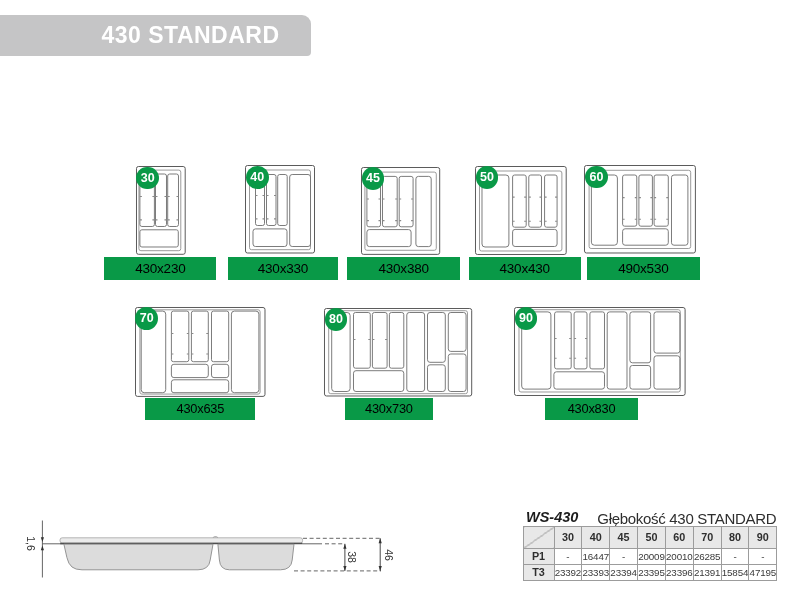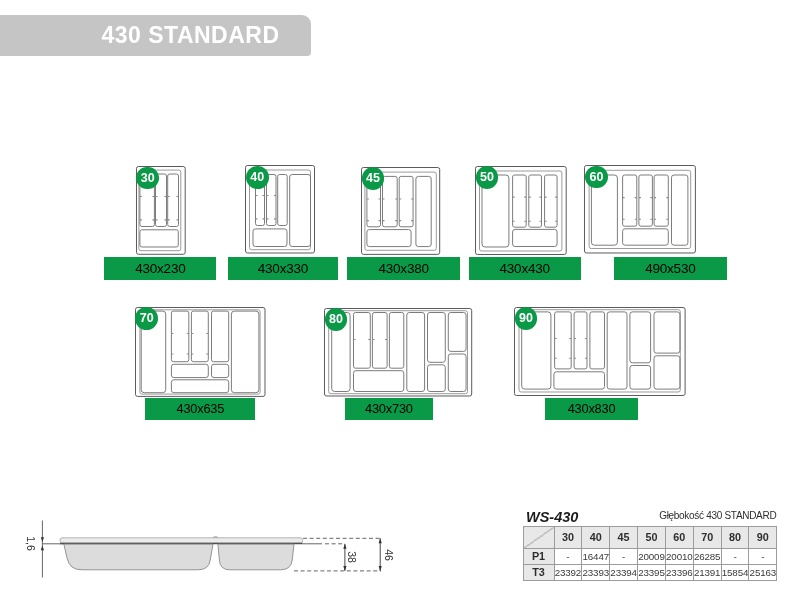--- a/index.html
+++ b/index.html
@@ -10,21 +10,21 @@
 .bar{position:absolute;background:#099947;color:#000000;text-align:center;
  font-size:13.5px;letter-spacing:-0.2px;}
 .circ{position:absolute;width:22.8px;height:22.8px;border-radius:50%;background:#099947;
  color:#fff;font-size:12.5px;font-weight:bold;text-align:center;line-height:22.8px;}
 table.t{position:absolute;left:522.5px;top:526px;border-collapse:collapse;
  table-layout:fixed;font-size:9.8px;letter-spacing:-0.15px;color:#3a3a3a;}
 table.t td{border:1px solid #9c9c9c;text-align:center;padding:0;overflow:hidden;}
 table.t td.h{background:#e8e8e8;font-weight:bold;font-size:10.8px;letter-spacing:0;color:#2e2e2e;}
 table.t td.d{background:linear-gradient(to bottom right,transparent 48.8%,#9c9c9c 48.8%,#9c9c9c 51.2%,transparent 51.2%),#e8e8e8;}
 .ttl1{position:absolute;left:526px;top:509px;font-size:14.5px;font-weight:bold;font-style:italic;color:#1c1c1c;text-align:center;}
-.ttl2{position:absolute;right:23.7px;top:510px;font-size:10px;letter-spacing:-0.3px;color:#2e2e2e;}
+.ttl2{position:absolute;right:23.7px;top:510px;font-size:15px;letter-spacing:-0.3px;color:#2e2e2e;}
 </style></head><body>
 <div class="banner">430 STANDARD</div>
 <svg style="position:absolute;left:134.8px;top:165.1px" width="51.7" height="90.8" viewBox="-1.5 -1.5 51.7 90.8">
     <rect x="0.0" y="0.0" width="48.7" height="87.8" rx="2.0" fill="#fff" stroke="#525252" stroke-width="0.95"></rect>
     <rect x="2.4" y="3.6" width="41.9" height="80.6" rx="2" fill="none" stroke="#909090" stroke-width="0.9"></rect>
     <rect x="3.4" y="7.5" width="14.5" height="52.5" rx="2" fill="none" stroke="#757575" stroke-width="0.95"></rect>
     <rect x="19.0" y="7.5" width="11.0" height="52.5" rx="2" fill="none" stroke="#757575" stroke-width="0.95"></rect>
     <rect x="31.2" y="7.5" width="10.8" height="52.5" rx="2" fill="none" stroke="#757575" stroke-width="0.95"></rect>
     <rect x="3.4" y="63.3" width="38.4" height="17.2" rx="2" fill="none" stroke="#757575" stroke-width="0.95"></rect>
     <path d="M3.4 30.0h2.0 M15.9 30.0h2.0" stroke="#8a8a8a" stroke-width="1.1"></path>
@@ -148,21 +148,21 @@
     <path d="M40.1 31.0h2.0 M54.7 31.0h2.0" stroke="#8a8a8a" stroke-width="1.1"></path>
     <path d="M59.6 31.0h2.0 M70.5 31.0h2.0" stroke="#8a8a8a" stroke-width="1.1"></path>
     <path d="M40.1 50.8h2.0 M54.7 50.8h2.0" stroke="#8a8a8a" stroke-width="1.1"></path>
     <path d="M59.6 50.8h2.0 M70.5 50.8h2.0" stroke="#8a8a8a" stroke-width="1.1"></path>
   </svg>
 <div class="circ" style="left:514.6px;top:306.9px">90</div>
 <div class="bar" style="left:104.3px;top:256.5px;width:112.1px;height:23.6px;line-height:23.6px">430x230</div>
 <div class="bar" style="left:227.5px;top:256.5px;width:110.9px;height:23.6px;line-height:23.6px">430x330</div>
 <div class="bar" style="left:347.3px;top:256.5px;width:112.7px;height:23.6px;line-height:23.6px">430x380</div>
 <div class="bar" style="left:468.8px;top:256.5px;width:111.8px;height:23.6px;line-height:23.6px">430x430</div>
-<div class="bar" style="left:614px;top:256.5px;width:112.7px;height:23.6px;line-height:23.6px">490x530</div>
+<div class="bar" style="left:587px;top:256.5px;width:112.7px;height:23.6px;line-height:23.6px">490x530</div>
 <div class="bar" style="left:145.2px;top:397.8px;width:110.3px;height:22px;line-height:22px;font-size:12.8px">430x635</div>
 <div class="bar" style="left:344.9px;top:397.8px;width:88px;height:22px;line-height:22px;font-size:12.8px">430x730</div>
 <div class="bar" style="left:545.0px;top:397.8px;width:93px;height:22px;line-height:22px;font-size:12.8px">430x830</div>
 <svg style="position:absolute;left:15px;top:505px" width="390" height="92" viewBox="15 505 390 92">
     <path d="M42.4 520.5V577.5" stroke="#555" stroke-width="0.9" fill="none"></path>
     <path d="M42.4 543.8H63.9" stroke="#555" stroke-width="0.9" fill="none"></path>
     <path d="M42.4 542.0 40.8 537.2h3.2z" fill="#333"></path>
     <path d="M42.4 545.5 40.8 550.3h3.2z" fill="#333"></path>
     <text x="31" y="543.5" transform="rotate(90 31 543.5)" font-size="10.5" fill="#333" text-anchor="middle" dominant-baseline="central">1,6</text>
     <rect x="213.1" y="536.6" width="4.7" height="6.5" rx="1.6" fill="#d9d9d9" stroke="#9a9a9a" stroke-width="0.7"></rect>
@@ -222,15 +222,15 @@
       </tr>
 <tr style="height:16.2px">
         <td class="h">T3</td>
         <td>23392</td>
         <td>23393</td>
         <td>23394</td>
         <td>23395</td>
         <td>23396</td>
         <td>21391</td>
         <td>15854</td>
-        <td>25163</td>
+        <td>47195</td>
       </tr>
 </tbody>
   </table>
 </body></html>

